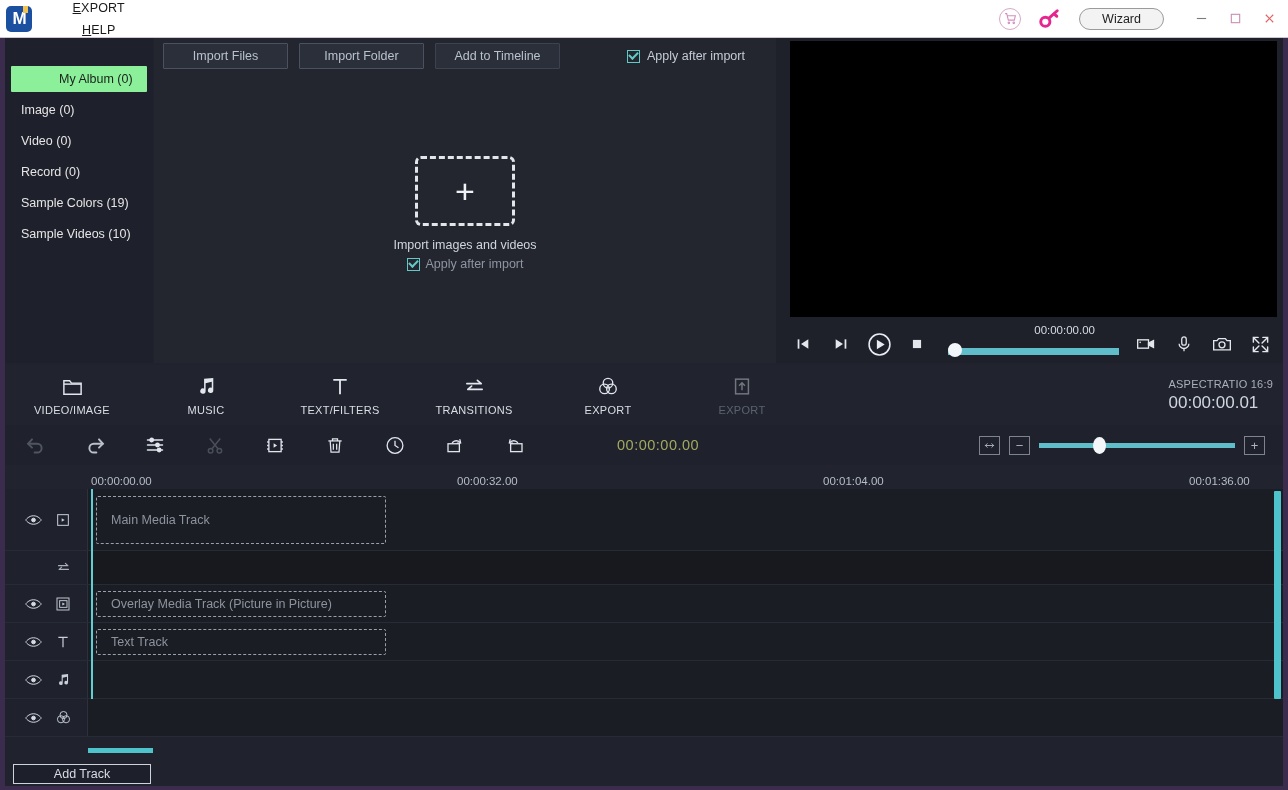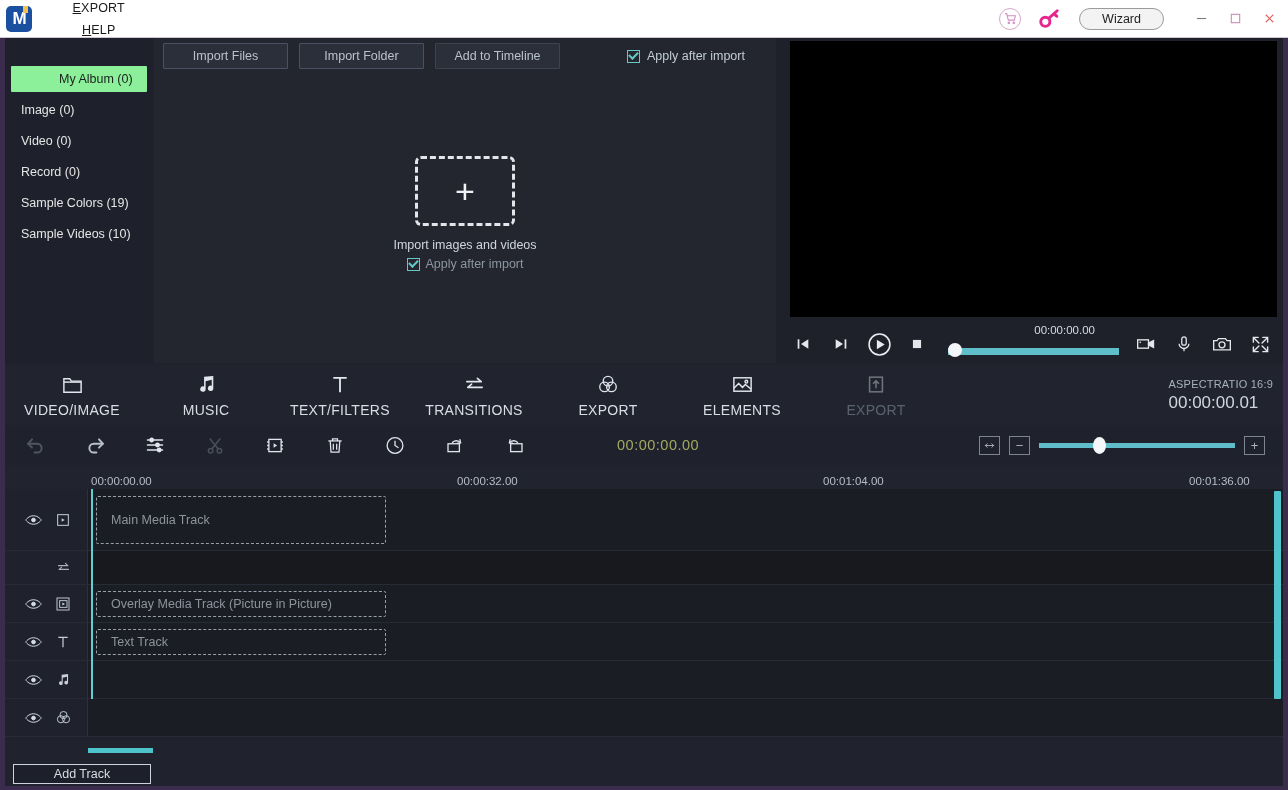--- a/index.html
+++ b/index.html
@@ -133,21 +133,21 @@
 
   
   #tabs {
     position: absolute; left: 5px; top: 365px; width: 1278px; height: 60px;
     background: #21242e; display: flex; align-items: center;
   }
   .tab {
     width: 134px; height: 60px; display: flex; flex-direction: column;
     align-items: center; justify-content: center; gap: 6px; cursor: pointer;
   }
-  .tab .lbl { font-size: 14px; color: #d9dee5; letter-spacing: .3px; }
+  .tab .lbl { font-size: 11px; color: #d9dee5; letter-spacing: .3px; }
   .tab.disabled .lbl { color: #5a6270; }
   .tab.disabled svg { opacity: .42; }
   #aspect {
     margin-left: auto; margin-right: 10px; 
   }
   #aspect .ar { font-size: 11px; color: #a8b0ba; letter-spacing: .2px; }
   #aspect .dur { font-size: 17px; color: #cfd6de; margin-top: 3px; }
 
   
   #tl-toolbar {
@@ -410,28 +410,20 @@
       </svg>
     <span class="lbl">TRANSITIONS</span>
   </div>
   <div class="tab">
     <svg width="24" height="23" viewBox="0 0 24 24" fill="none" stroke="#e2e7ee" stroke-width="1.4">
         <circle cx="12" cy="8.5" r="5"></circle>
         <circle cx="8.4" cy="14.5" r="5"></circle>
         <circle cx="15.6" cy="14.5" r="5"></circle>
       </svg>
     <span class="lbl">EXPORT</span>
-  </div>
-  <div class="tab">
-    <svg width="25" height="23" viewBox="0 0 24 24" fill="none" stroke="#e2e7ee" stroke-width="1.5">
-        <rect x="3" y="5" width="18" height="14"></rect>
-        <path d="M3 16l5-5 4 4 3-3 6 5"></path>
-        <circle cx="16" cy="9" r="1.4"></circle>
-      </svg>
-    <span class="lbl">ELEMENTS</span>
   </div>
   <div class="tab disabled">
     <svg width="22" height="23" viewBox="0 0 24 24" fill="none" stroke="#e2e7ee" stroke-width="1.6">
         <rect x="5" y="4" width="14" height="16"></rect>
         <path d="M12 16V8M8.8 11.2 12 8l3.2 3.2"></path>
       </svg>
     <span class="lbl">EXPORT</span>
   </div>
   <div id="aspect">
     <div class="ar">ASPECTRATIO 16:9</div>

